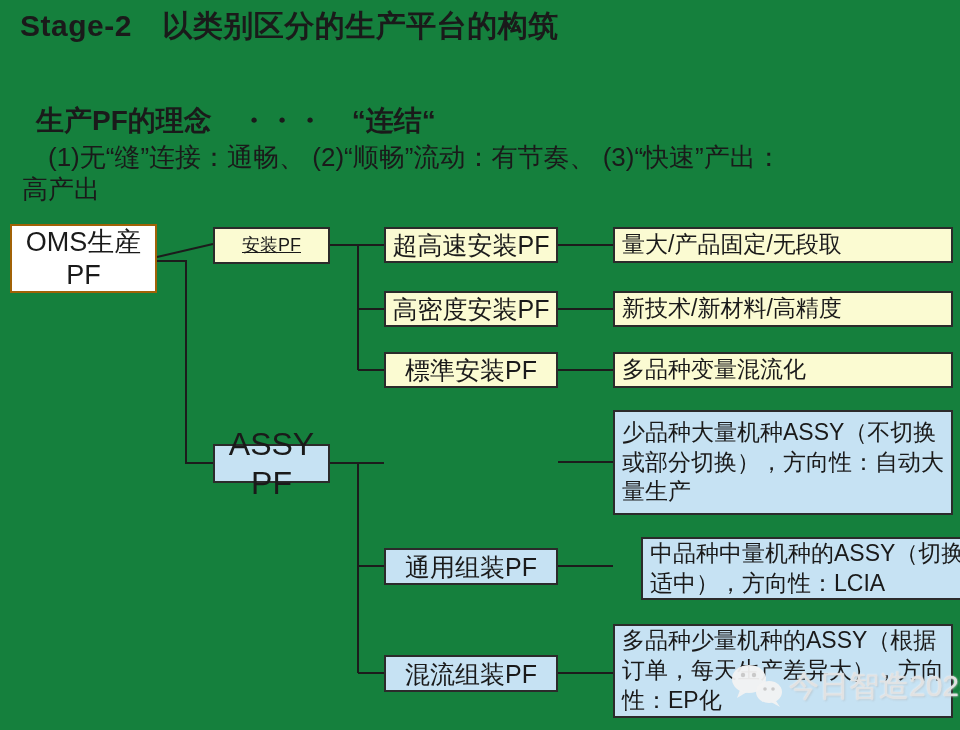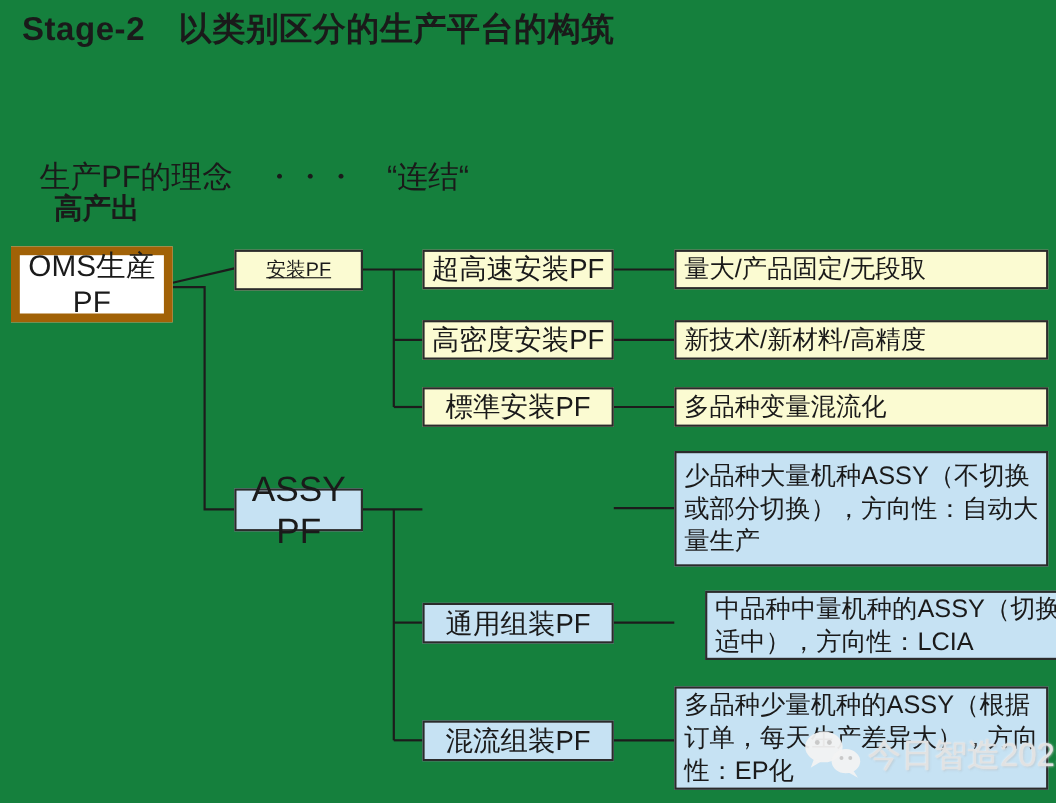--- a/index.html
+++ b/index.html
@@ -1,28 +1,28 @@
 <!DOCTYPE html>
 <html><head>
 <meta charset="utf-8">
 <style>
   html,body{margin:0;padding:0;background:#ffffff;}
   body{font-family:"Liberation Sans","DejaVu Sans",sans-serif;color:#1a1a1a;}
   #slide{position:relative;width:960px;height:730px;background:#15803d;overflow:hidden;}
 
   .title{position:absolute;left:20px;top:6px;font-size:30px;font-weight:700;letter-spacing:0.5px;}
-  .concept-heading{position:absolute;left:36px;top:102px;font-size:28px;font-weight:400;margin-top:40px;}
+  .concept-heading{position:absolute;left:36px;top:102px;font-size:28px;font-weight:700;}
   .concept-line1{position:absolute;left:48px;top:140px;font-size:26px;font-weight:500;white-space:nowrap;}
-  .concept-line2{position:absolute;left:22px;top:172px;font-size:26px;font-weight:700;margin-left:27px;}
+  .concept-line2{position:absolute;left:22px;top:172px;font-size:26px;font-weight:400;}
 
   .box{position:absolute;box-sizing:border-box;display:flex;align-items:center;justify-content:center;
        border:2px solid #2b2b2b;font-size:25px;line-height:1.2;text-align:center;}
   .ybox{background:#FBFBD2;}
   .bbox{background:#C6E2F3;}
-  .root{left:10px;top:224px;width:147px;height:69px;border:8px solid #a16207;background:#fff;
+  .root{left:10px;top:224px;width:147px;height:69px;border:2px solid #a16207;background:#fff;
         font-size:27px;padding:0 3px;}
   .branch0{left:213px;top:227px;width:117px;height:37px;font-size:18px;text-decoration:underline;}
   .branch1{left:213px;top:444px;width:117px;height:39px;font-size:32px;}
 
   .mid{left:384px;width:174px;}
   .m00{top:227px;height:36px;} .m01{top:291px;height:36px;} .m02{top:352px;height:36px;}
   .m10{top:443px;height:37px;} .m11{top:548px;height:37px;} .m12{top:655px;height:37px;}
 
   .desc{left:613px;width:340px;justify-content:flex-start;text-align:left;
         font-size:23px;line-height:1.3;padding:2px 7px;}
@@ -37,20 +37,21 @@
       text-shadow:0 0 2px rgba(255,255,255,0.9),1px 1px 2px rgba(150,150,150,0.45);
       white-space:nowrap;}
 </style>
 </head>
 <body>
 
 <div id="slide">
 
   <div class="title">Stage-2　以类别区分的生产平台的构筑</div>
   <div class="concept-heading">生产PF的理念　・・・　“连结“</div>
+  <div class="concept-line1">(1)无“缝”连接：通畅、 (2)“顺畅”流动：有节奏、 (3)“快速”产出：</div>
   <div class="concept-line2">高产出</div>
 
   <svg id="connectors" viewBox="0 0 960 730">
     <path d="M157,257 L213,244"></path>
     <path d="M157,261 L186,261 L186,463 L213,463"></path>
     <path d="M330,245 L384,245"></path>
     <path d="M358,245 L358,370"></path>
     <path d="M358,309 L384,309"></path>
     <path d="M358,370 L384,370"></path>
     <path d="M558,245 L613,245"></path>

